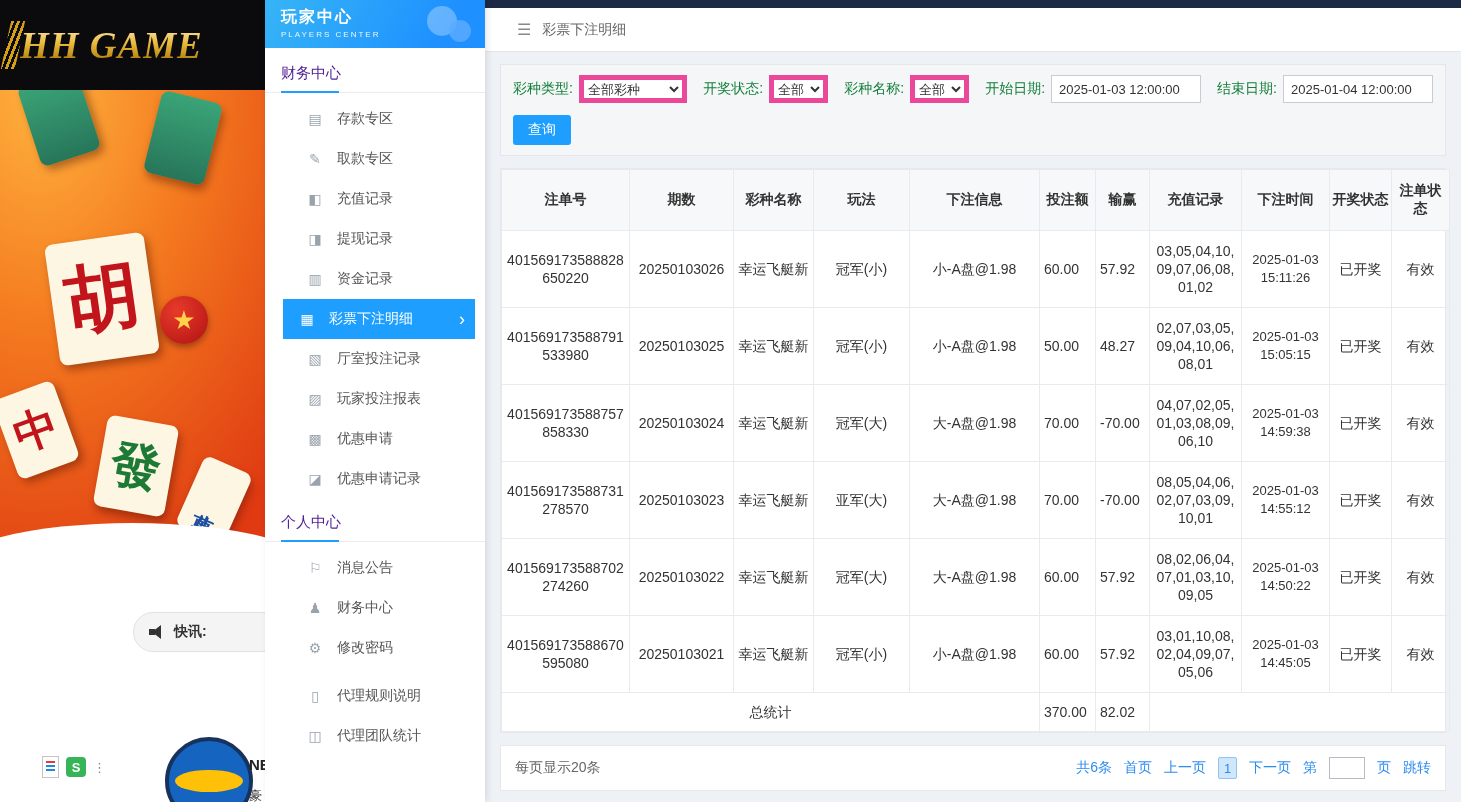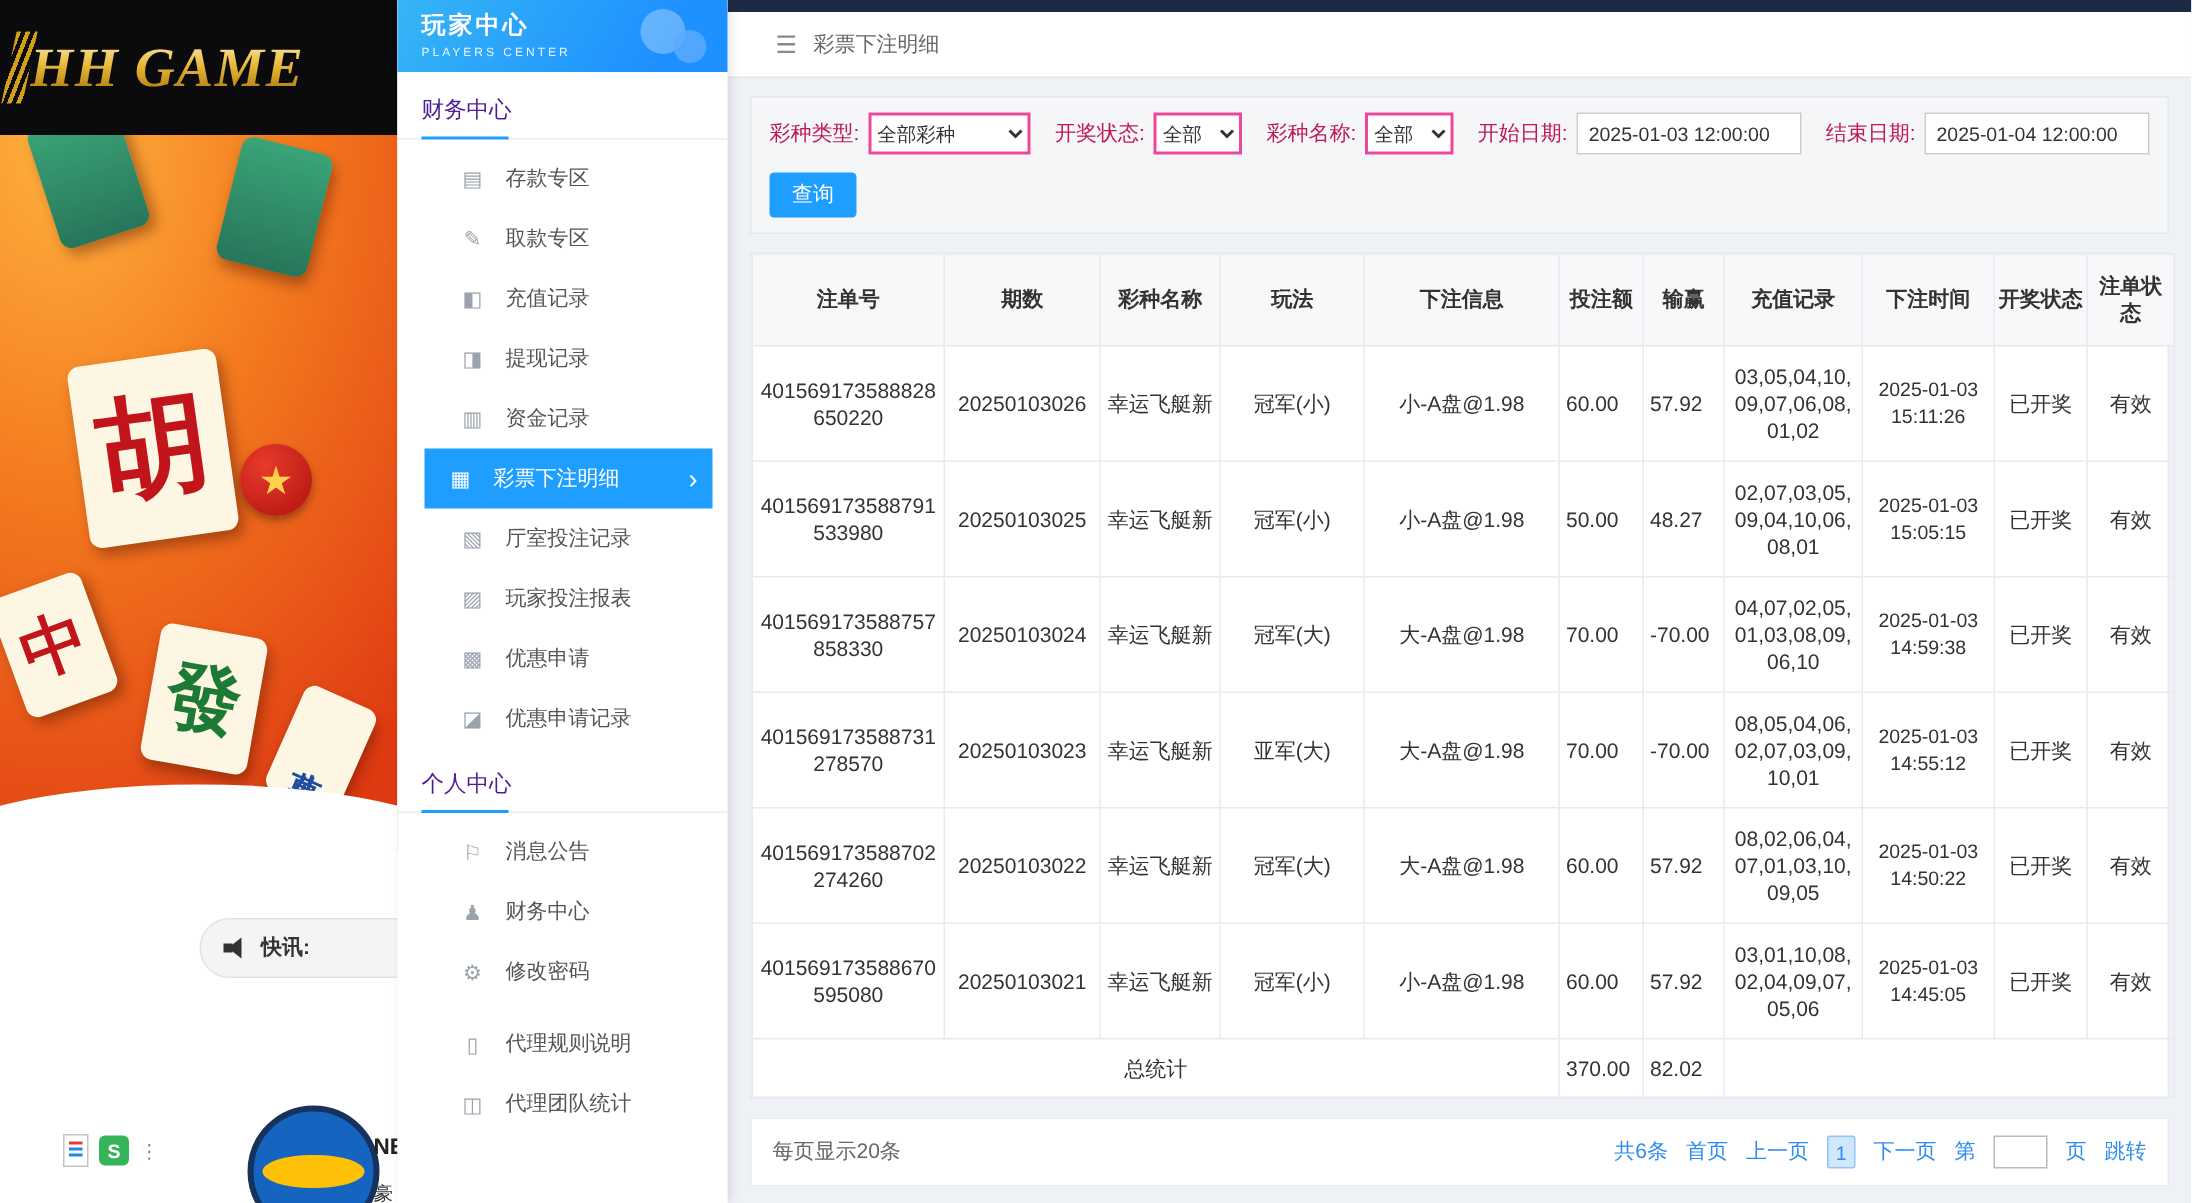--- a/index.html
+++ b/index.html
@@ -62,23 +62,23 @@
 
   
   .main { position:absolute; left:485px; top:0; width:976px; height:802px; background:#eef1f5; }
   .main-topbar { height:8px; background:#1c2a45; }
   .page-header { height:44px; background:#fff; border-bottom:1px solid #e6e6e6; display:flex; align-items:center; gap:11px; padding-left:32px; color:#666; font-size:14px; }
   .burger { font-size:16px; color:#8a8a8a; cursor:pointer; }
   .content { padding:12px 15px; }
 
   .filter-panel { background:#f5f6f7; border:1px solid #e4e6e9; padding:10px 12px; }
   .filter-row { display:flex; align-items:center; gap:6px; font-size:14px; white-space:nowrap; }
-  .f-label { color:#be185d; }
+  .f-label { color:#15803d; }
   .f-gap { margin-left:10px; }
-  select { height:28px; border:2px solid #ec4899; background:#fff; font-size:13px; color:#333; font-family:inherit; }
+  select { height:28px; border:5px solid #ec4899; background:#fff; font-size:13px; color:#333; font-family:inherit; }
   .sel-lottery { width:118px; } .sel-small { width:64px; }
   .f-input { height:28px; width:150px; border:1px solid #c9ccd1; font-size:13px; color:#333; padding:0 7px; font-family:inherit; }
   .query-btn { margin-top:12px; background:#1e9fff; color:#fff; border:none; font-size:14px; padding:6px 15px; border-radius:3px; cursor:pointer; }
 
   .table-panel { margin-top:12px; background:#fff; border:1px solid #e6e8eb; }
   table { width:100%; border-collapse:collapse; table-layout:fixed; }
   th,td { border:1px solid #e8eaed; font-size:14px; color:#333; text-align:center; vertical-align:middle; }
   th { background:#f7f8f9; font-weight:bold; padding:12px 1px; }
   tr.data-row td { padding:11px 4px; line-height:18px; }
   tr.summary-row td { padding:10px 4px; line-height:18px; }

